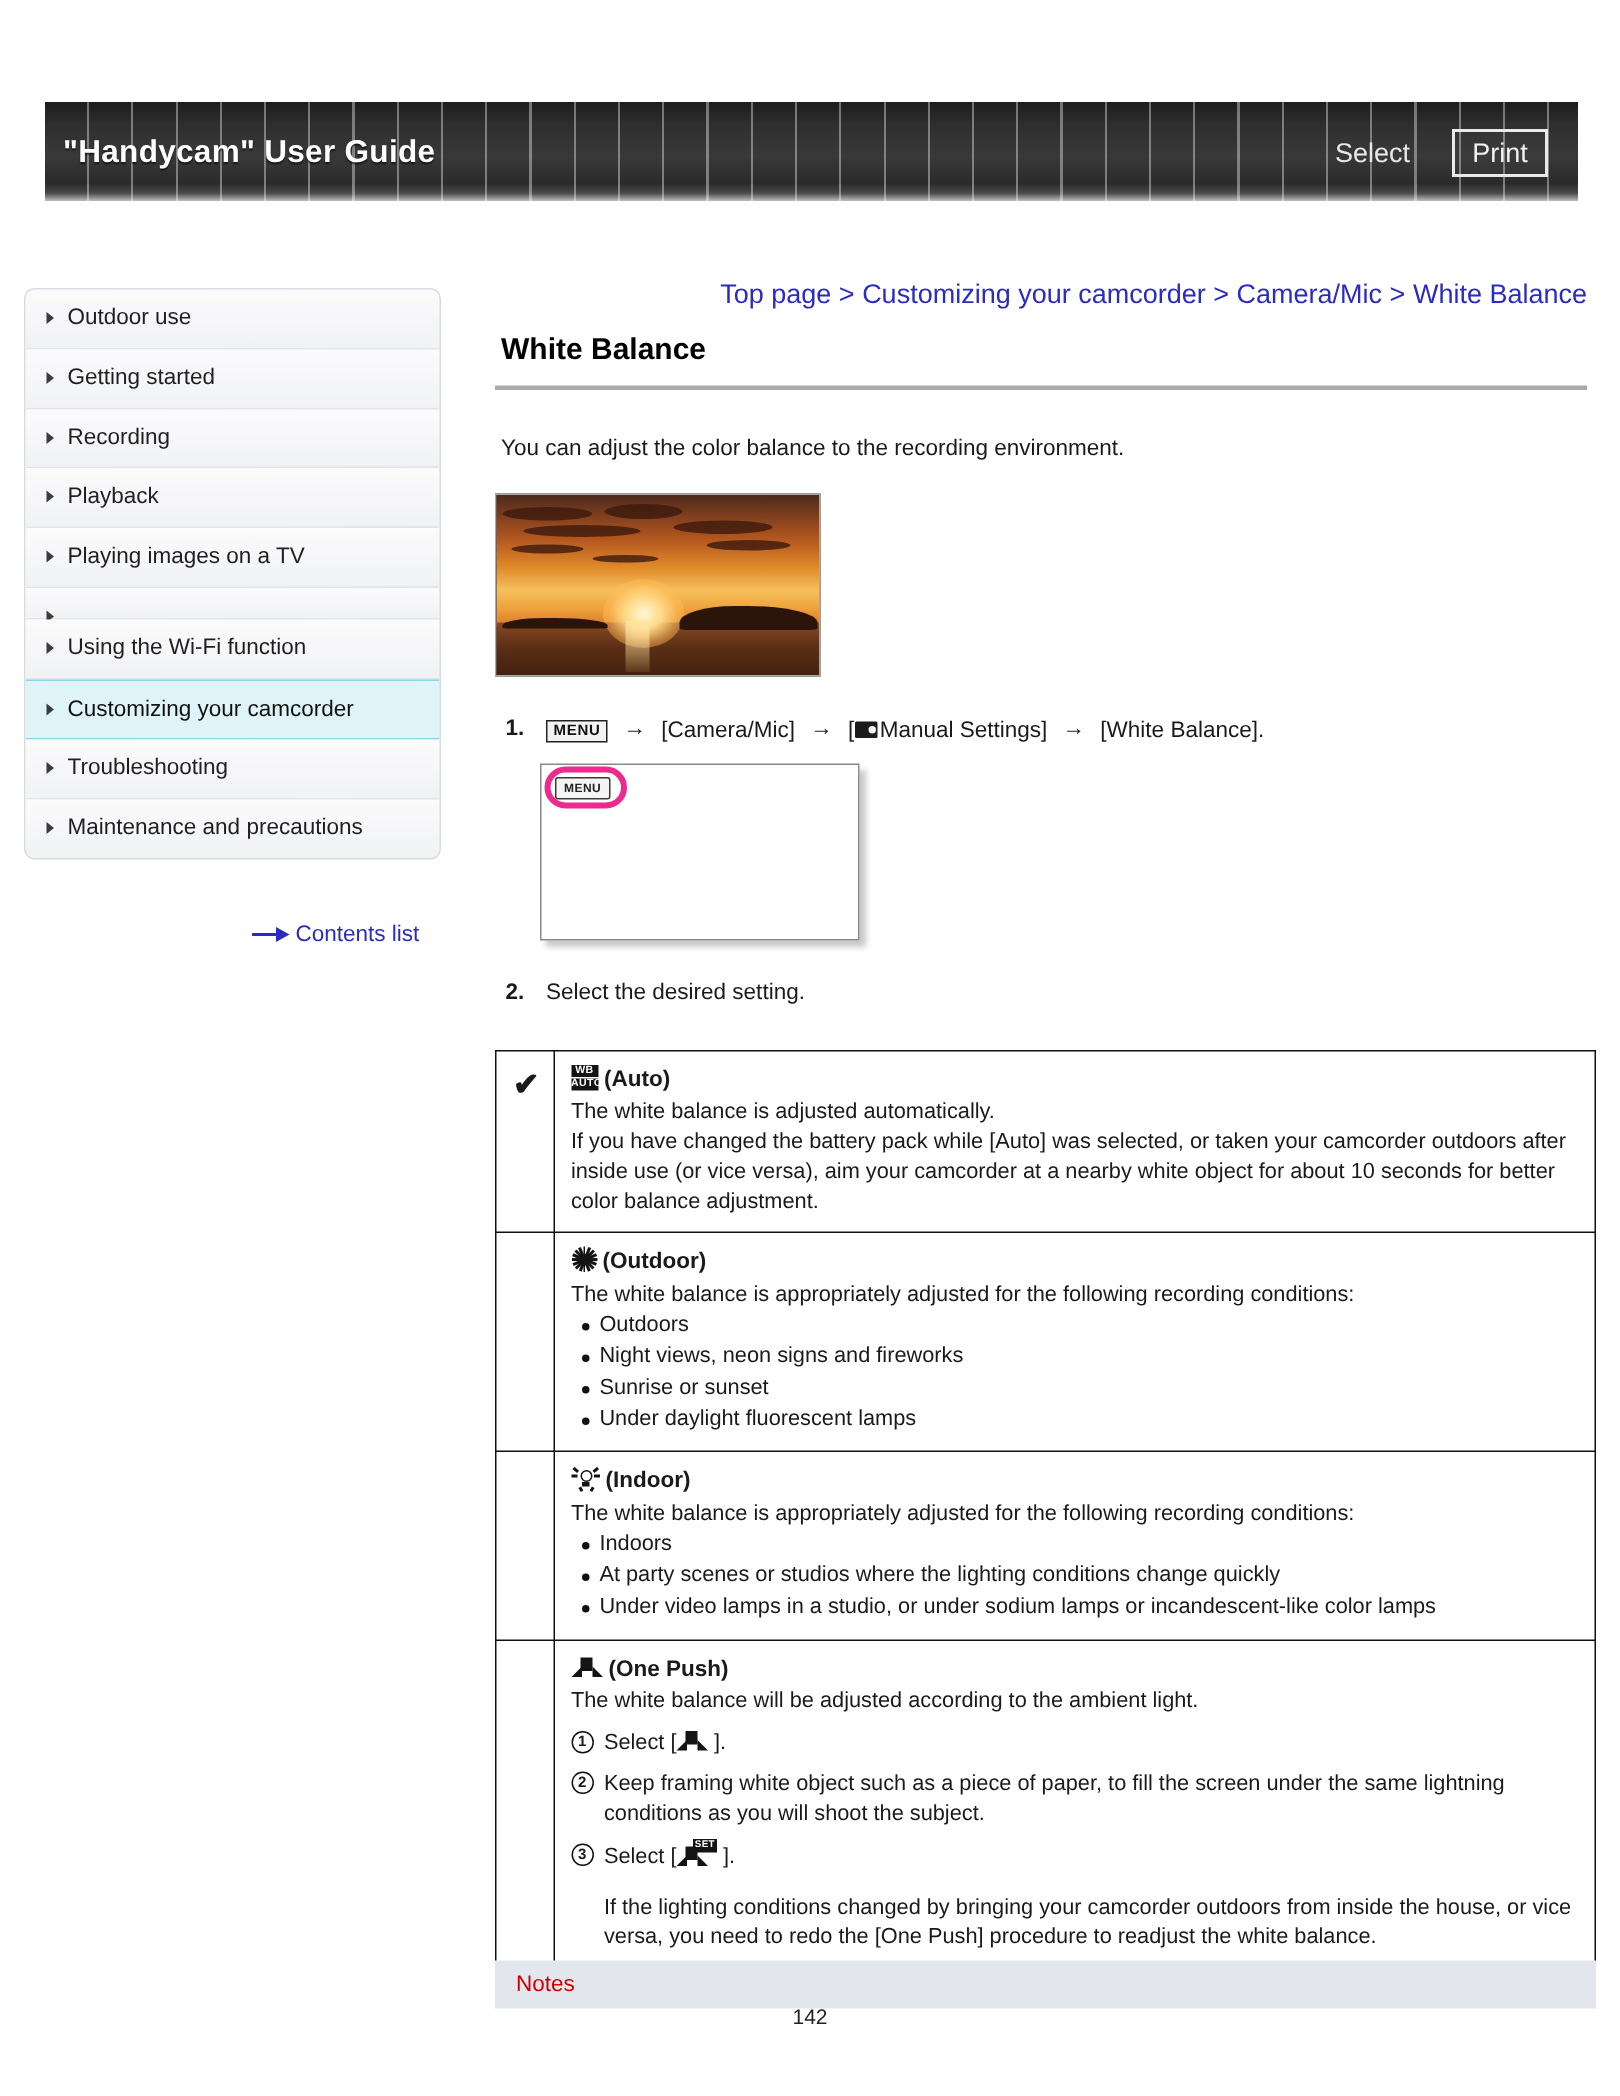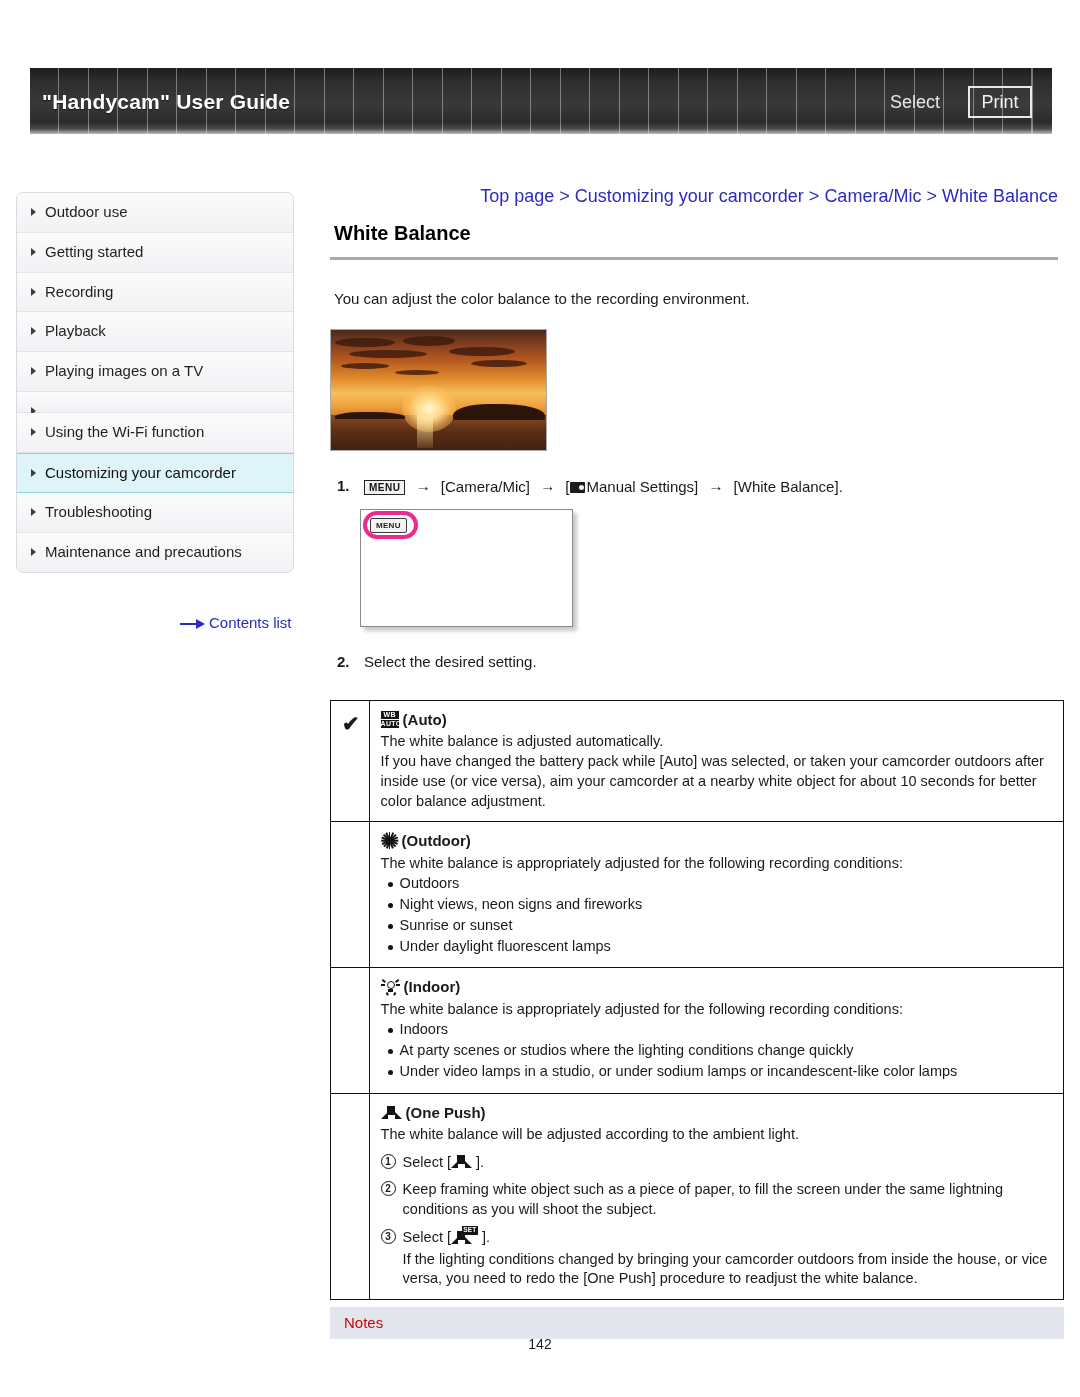--- a/index.html
+++ b/index.html
@@ -108,21 +108,21 @@
     border-bottom: 4px solid transparent;
   }
   .nav-item.active {
     background: #dff4f9;
     border-top: 1px solid #8fd4e3;
     border-bottom: 1px solid #8fd4e3;
     color: #111;
   }
   #contents-link {
     position: absolute;
-    left: 180px; top: 614px;
+    left: 168px; top: 614px;
     font-size: 15px;
     color: #2b2bbf;
     cursor: pointer;
     white-space: nowrap;
   }
   #contents-link .arr {
     display: inline-block;
     position: relative;
     width: 26px; height: 10px;
     vertical-align: middle;
@@ -629,21 +629,21 @@
           <div class="numbered">
             <span class="circnum">1</span><span>Select [</span><span class="ico-onepush"><span class="tri-l"></span><span class="sq"></span><span class="tri-r"></span></span><span>].</span>
           </div>
 
           <div class="numbered">
             <span class="circnum">2</span><span>Keep framing white object such as a piece of paper, to fill the screen under the same lightning conditions as you will shoot the subject.</span>
           </div>
 
           <div class="numbered">
             <span class="circnum">3</span><span>Select [</span><span class="ico-onepush with-set"><span class="tri-l"></span><span class="sq"></span><span class="tri-r"></span><span class="set-tag">SET</span></span><span>].</span>
-            <div style="margin-top:2px;">If the lighting conditions changed by bringing your camcorder outdoors from inside the house, or vice versa, you need to redo the [One Push] procedure to readjust the white balance.</div>
+            <div style="margin-top:14px;">If the lighting conditions changed by bringing your camcorder outdoors from inside the house, or vice versa, you need to redo the [One Push] procedure to readjust the white balance.</div>
           </div>
         </td>
       </tr>
     </tbody>
   </table>
 </div>
 
 <div id="notes-bar">
   <span id="notes-label">Notes</span>
 </div>

